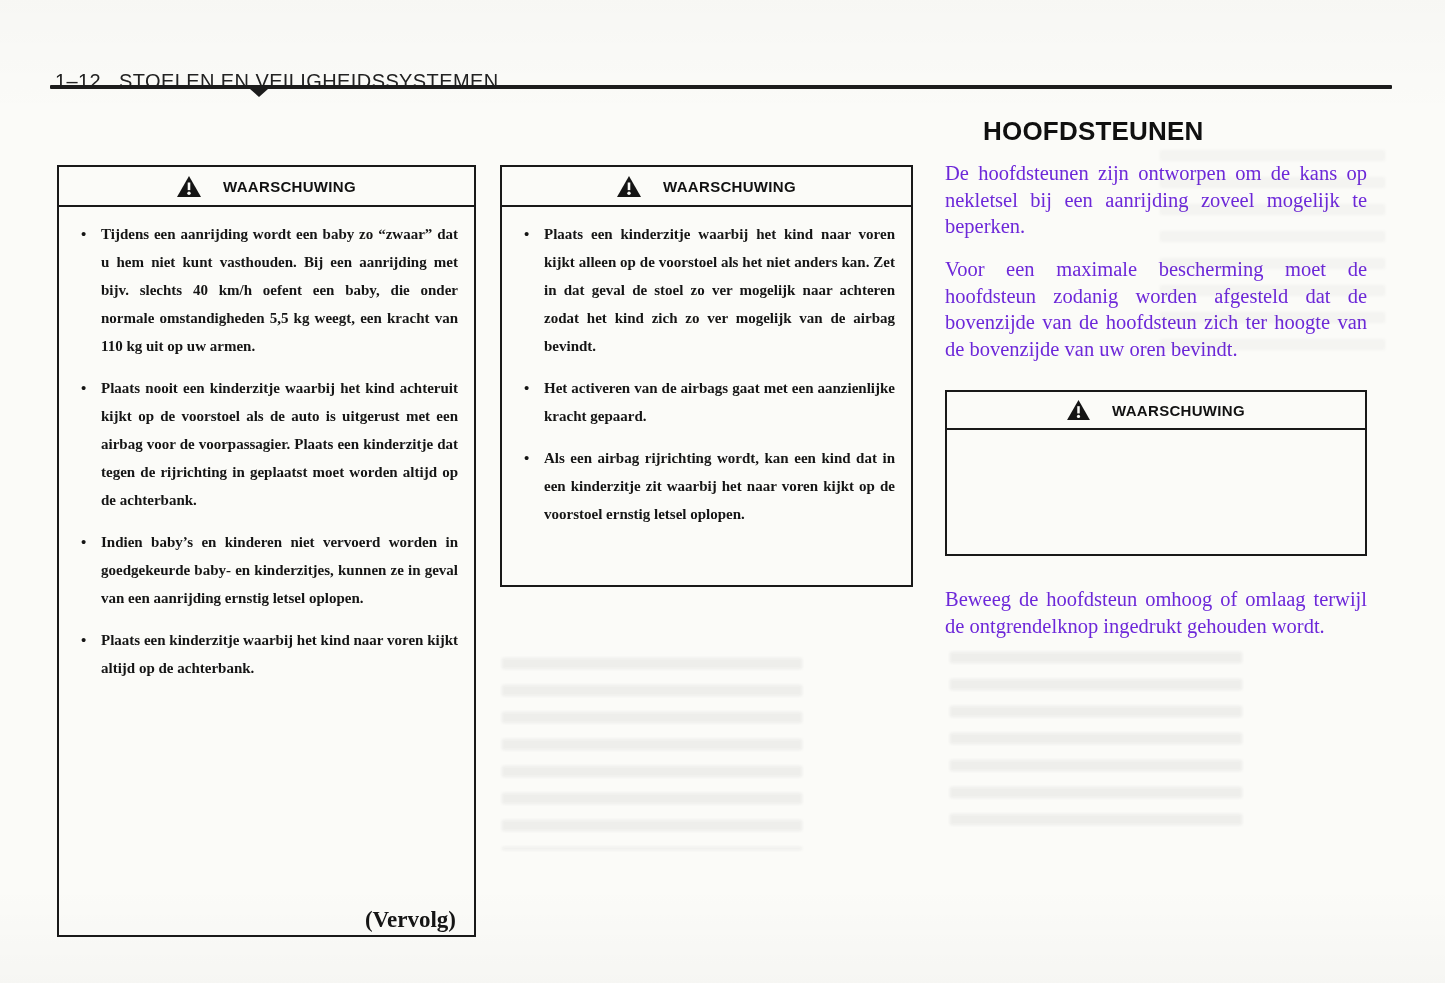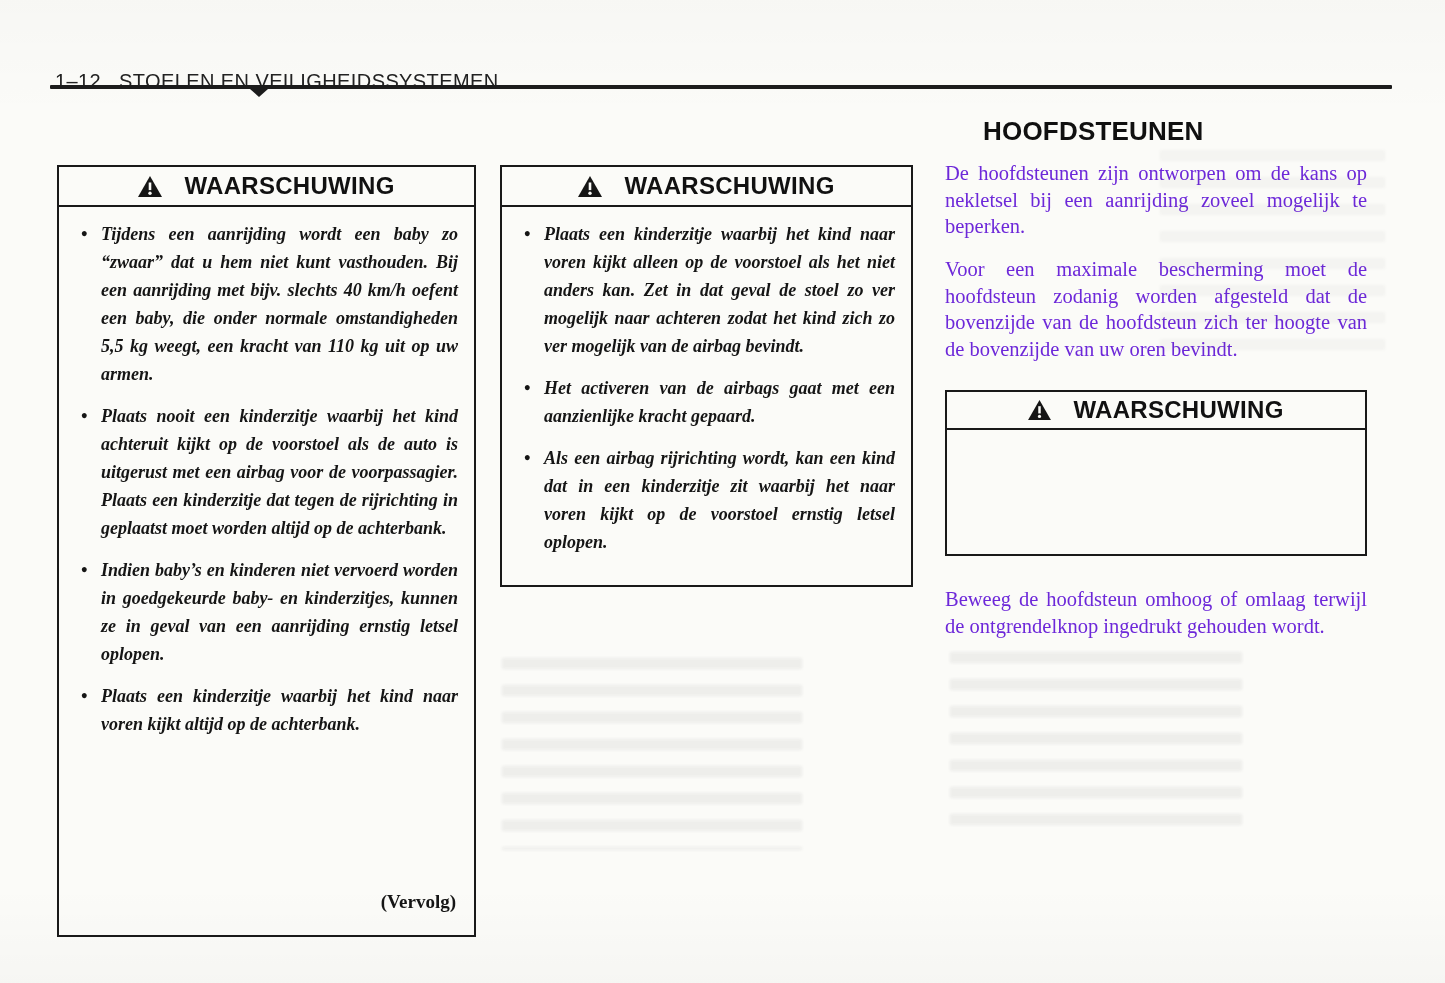--- a/index.html
+++ b/index.html
@@ -41,51 +41,50 @@
   
   .wbox {
     position:absolute;
     border:2.5px solid #191919;
     background:transparent;
   }
   .wtitle {
     display:flex; align-items:center; justify-content:center; gap:22px;
     border-bottom:2.5px solid #191919;
     font-family:"Liberation Sans", sans-serif;
-    font-weight:bold; font-size:24px; letter-spacing:0.3px;
+    font-weight:bold; font-size:15px; letter-spacing:0.3px;
     color:#111;
   }
   .wicon { display:inline-flex; }
   .wicon svg { display:block; }
 
   #box-left   { left:57px;  top:165px; width:419px; height:772px; }
   #box-middle { left:500px; top:165px; width:413px; height:422px; }
   #box-right  { left:945px; top:390px; width:422px; height:166px; }
 
   #box-left .wtitle, #box-middle .wtitle { height:40px; }
   #box-right .wtitle { height:38px; }
 
   .wbody { padding:13px 16px 8px 14px; }
   .bullet {
     position:relative;
     padding-left:28px;
     font-weight:bold;
-    font-size:18px;
+    font-size:15px;
     line-height:28px;
     text-align:justify;
     margin-bottom:14px;
-    font-style:italic;
   }
   .bullet::before {
     content:"\2022";
     position:absolute; left:8px; top:0;
   }
   .vervolg {
-    position:absolute; right:18px; bottom:22px;
-    font-weight:bold; font-size:19px;
+    position:absolute; right:18px; bottom:2px;
+    font-weight:bold; font-size:23px;
   }
   .rhead {
     position:absolute; left:945px; top:116px;
     font-family:"Liberation Sans", sans-serif;
     font-weight:bold; font-size:26px; letter-spacing:0.2px; color:#101010;margin-left:38px;
   }
   .rpara {
     position:absolute; left:945px; width:422px;
     font-size:20.5px; line-height:26.5px; text-align:justify; color:#6d28d9;
   }

